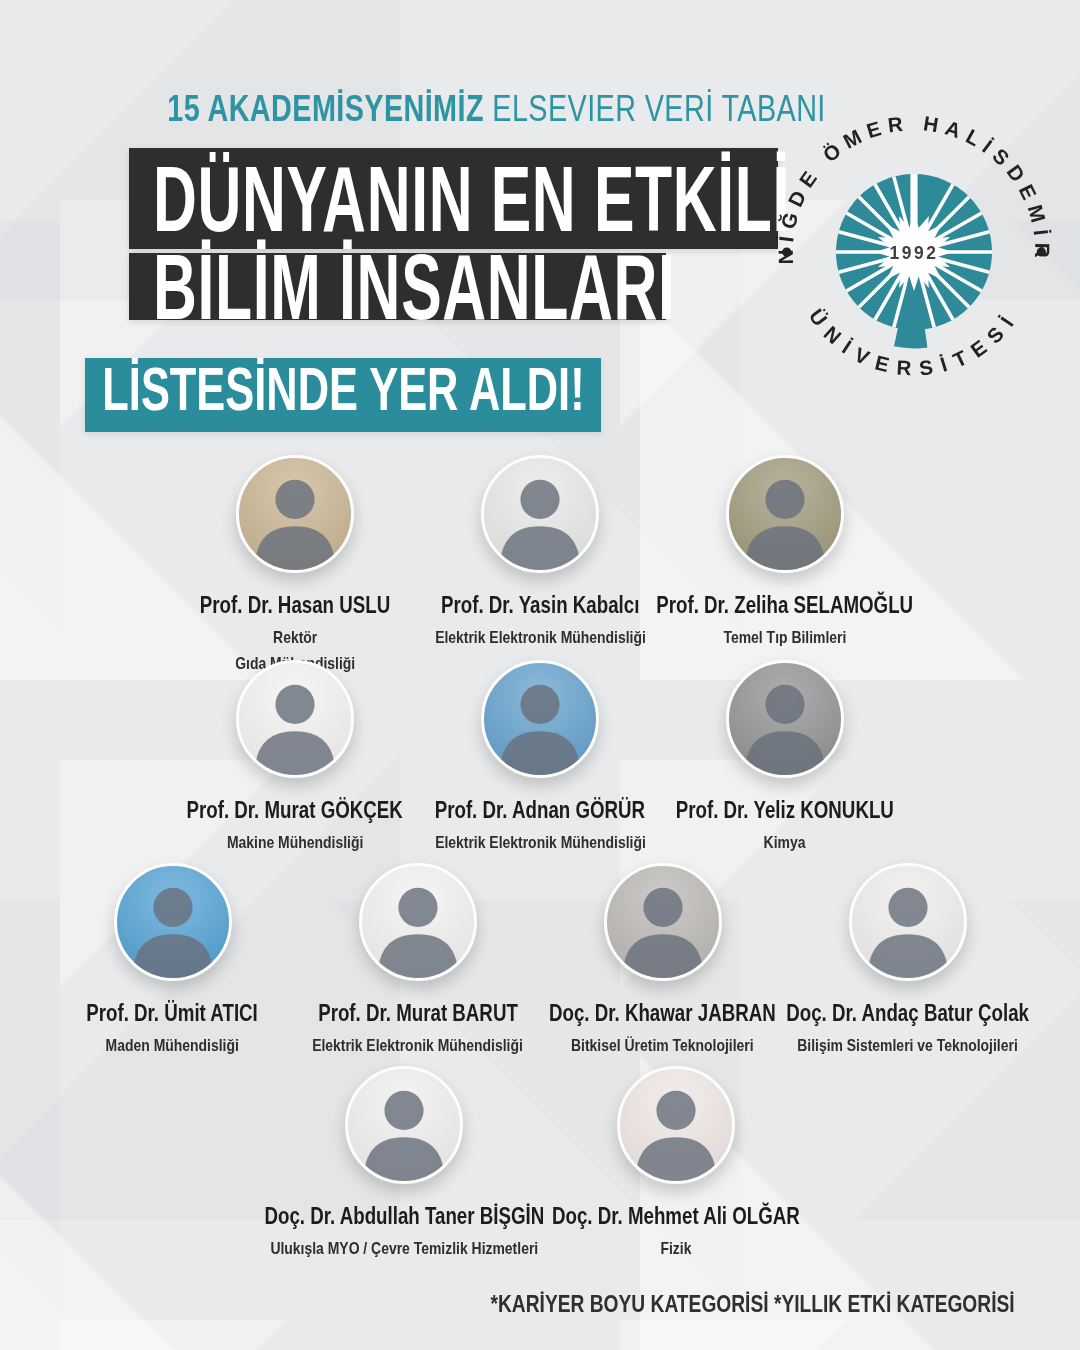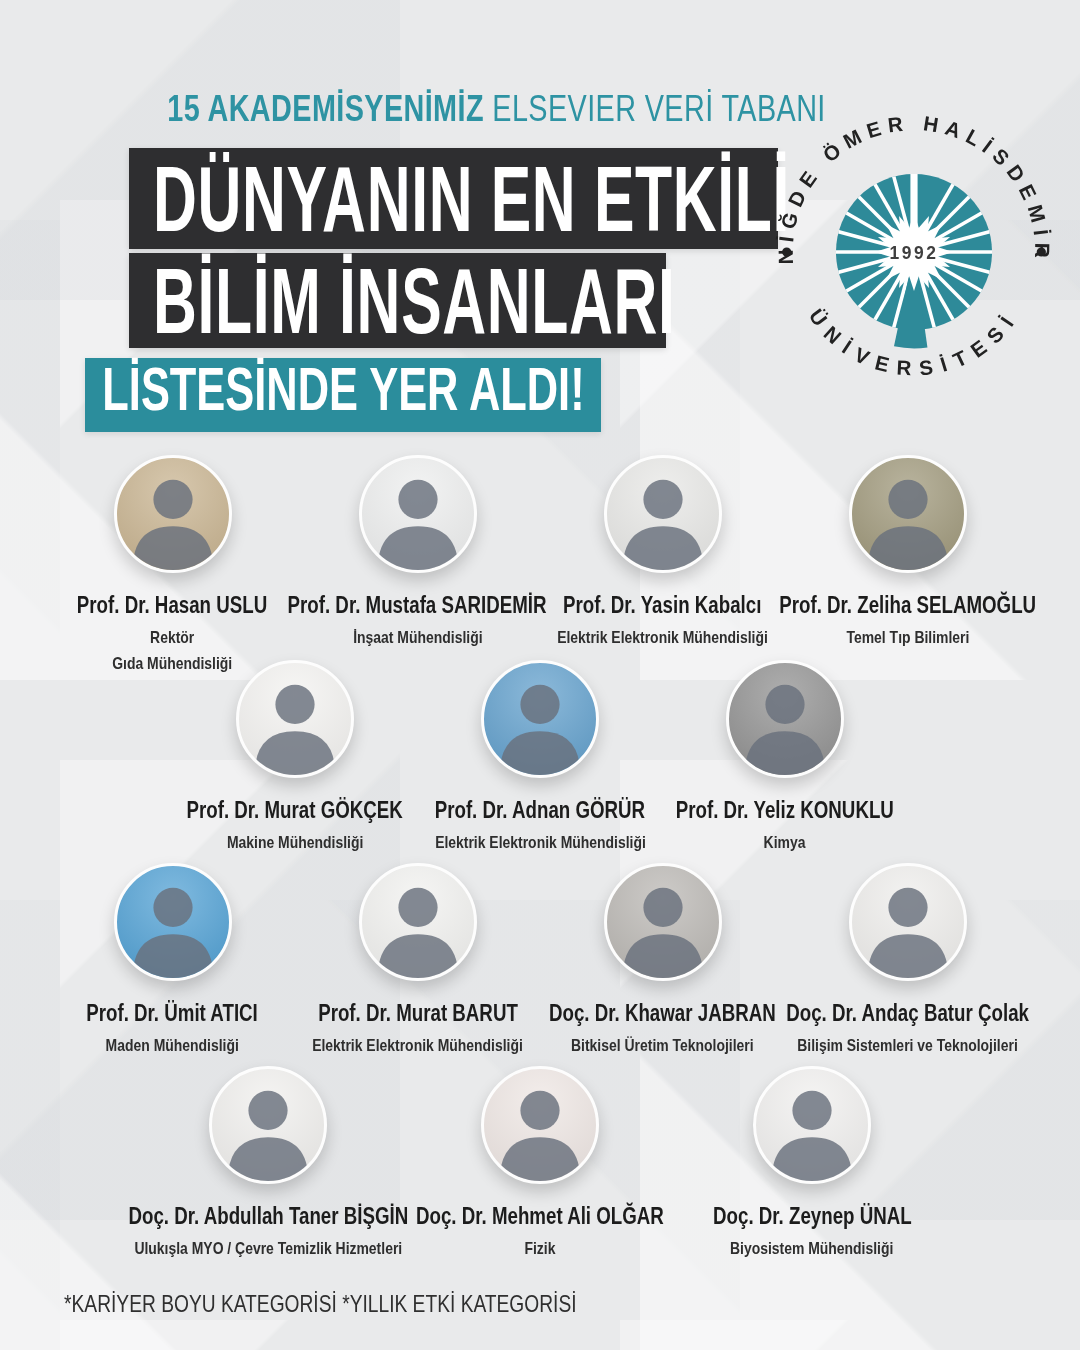--- a/index.html
+++ b/index.html
@@ -31,21 +31,21 @@
     color:#2e93a3;letter-spacing:.5px;
   }
   .eyebrow .rest{font-weight:400;}
   .hbox{
     position:absolute;left:85px;background:#2e2e30;color:#ffffff;
     display:flex;align-items:center;padding-left:24px;box-sizing:border-box;
     box-shadow:0 2px 6px rgba(0,0,0,.12);
     margin-left:44px;
   }
   .hbox1{top:148px;width:649px;height:101px;}
-  .hbox2{top:253px;width:537px;height:95px;gap:20px;}
+  .hbox2{top:253px;width:537px;height:67px;gap:20px;}
   .hbox .big{font-size:92px;font-weight:700;letter-spacing:1px;line-height:1;}
   .hbox .mark{
     font-size:46px;font-weight:700;color:#fff;
     position:relative;top:-24px;margin-left:-120px;
   }
   .banner{
     position:absolute;left:85px;top:358px;width:516px;height:74px;
     background:#2b8d9c;color:#fff;display:flex;align-items:flex-start;justify-content:center;
     box-shadow:0 2px 6px rgba(0,0,0,.10);
   }
@@ -75,22 +75,22 @@
     transform:scaleX(.78);transform-origin:center;white-space:nowrap;text-align:center;
   }
   .person-dept{
     margin-top:6px;font-size:17px;font-weight:600;color:#2e2e2e;
     transform:scaleX(.82);transform-origin:center;text-align:center;line-height:1.55;
   }
   .person-dept div{white-space:nowrap;}
 
   
   .footer{
-    position:absolute;left:0;top:1290px;width:1080px;text-align:left;
-    font-size:24px;font-weight:400;color:#2f2f2f;
+    position:absolute;left:0;top:1290px;width:1080px;text-align:right;
+    font-size:24px;font-weight:700;color:#2f2f2f;
   }
 </style>
 </head>
 <body>
 
 <div class="poster">
 
   <div class="eyebrow">
     <span class="squeeze-c">
       <span>15 AKADEMİSYENİMİZ</span>
@@ -164,32 +164,20 @@
         <path class="silh" d="M14 100 Q14 61 50 61 Q86 61 86 100 Z"></path>
       </svg>
     </div>
     <div class="person-name">Prof. Dr. Hasan USLU</div>
     <div class="person-dept">
           <div>Rektör</div>
           <div>Gıda Mühendisliği</div>
         </div>
   </div>
 
-  <div class="person">
-    <div class="avatar" style="background: radial-gradient(circle at 50% 28%, rgba(255, 255, 255, 0.28), rgba(0, 0, 0, 0.07)), rgb(237, 238, 238);">
-      <svg viewBox="0 0 100 100" preserveAspectRatio="xMidYMax meet">
-        <circle class="silh" cx="50" cy="37" r="17.5"></circle>
-        <path class="silh" d="M14 100 Q14 61 50 61 Q86 61 86 100 Z"></path>
-      </svg>
-    </div>
-    <div class="person-name">Prof. Dr. Mustafa SARIDEMİR</div>
-    <div class="person-dept">
-          <div>İnşaat Mühendisliği</div>
-        </div>
-  </div>
 
   <div class="person">
     <div class="avatar" style="background: radial-gradient(circle at 50% 28%, rgba(255, 255, 255, 0.28), rgba(0, 0, 0, 0.07)), rgb(231, 231, 229);">
       <svg viewBox="0 0 100 100" preserveAspectRatio="xMidYMax meet">
         <circle class="silh" cx="50" cy="37" r="17.5"></circle>
         <path class="silh" d="M14 100 Q14 61 50 61 Q86 61 86 100 Z"></path>
       </svg>
     </div>
     <div class="person-name">Prof. Dr. Yasin Kabalcı</div>
     <div class="person-dept">
@@ -324,30 +312,18 @@
         <circle class="silh" cx="50" cy="37" r="17.5"></circle>
         <path class="silh" d="M14 100 Q14 61 50 61 Q86 61 86 100 Z"></path>
       </svg>
     </div>
     <div class="person-name">Doç. Dr. Mehmet Ali OLĞAR</div>
     <div class="person-dept">
           <div>Fizik</div>
         </div>
   </div>
 
-  <div class="person">
-    <div class="avatar" style="background: radial-gradient(circle at 50% 28%, rgba(255, 255, 255, 0.28), rgba(0, 0, 0, 0.07)), rgb(240, 239, 238);">
-      <svg viewBox="0 0 100 100" preserveAspectRatio="xMidYMax meet">
-        <circle class="silh" cx="50" cy="37" r="17.5"></circle>
-        <path class="silh" d="M14 100 Q14 61 50 61 Q86 61 86 100 Z"></path>
-      </svg>
-    </div>
-    <div class="person-name">Doç. Dr. Zeynep ÜNAL</div>
-    <div class="person-dept">
-          <div>Biyosistem Mühendisliği</div>
-        </div>
-  </div>
 </div>
 
   <div class="footer">
     <span class="squeeze-c">*KARİYER BOYU KATEGORİSİ *YILLIK ETKİ KATEGORİSİ</span>
   </div>
 </div>
 
 </body></html>

